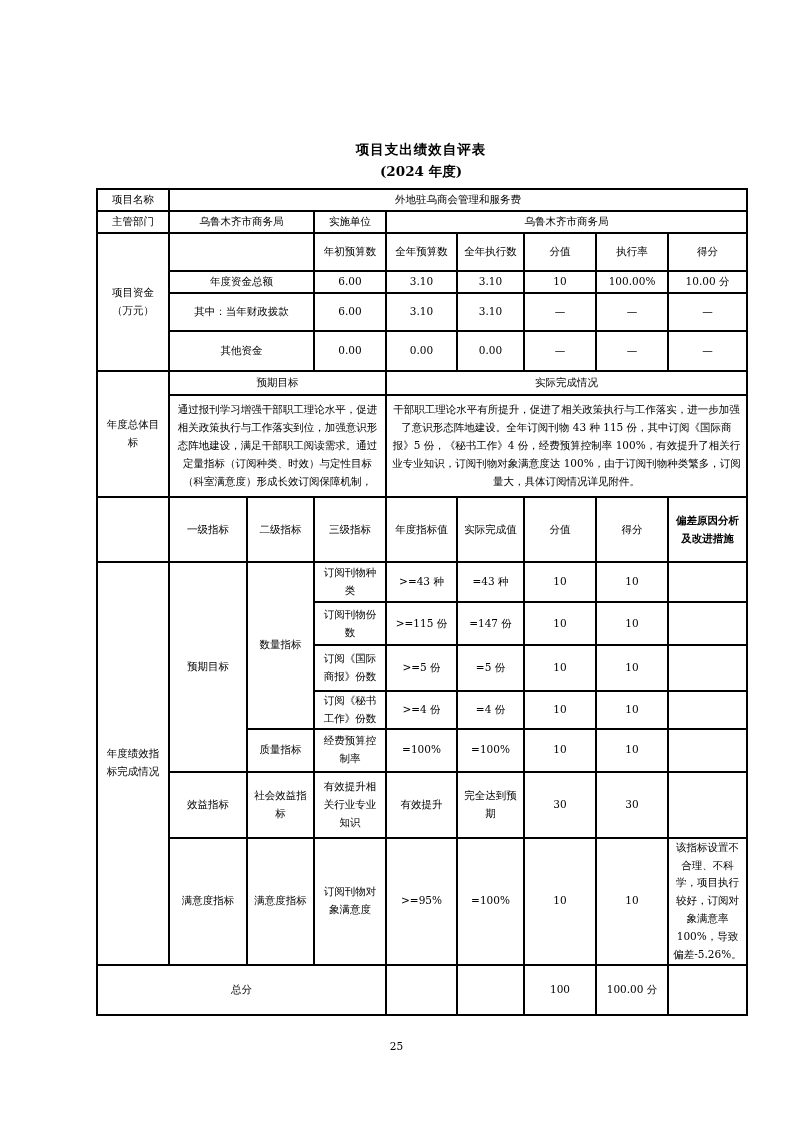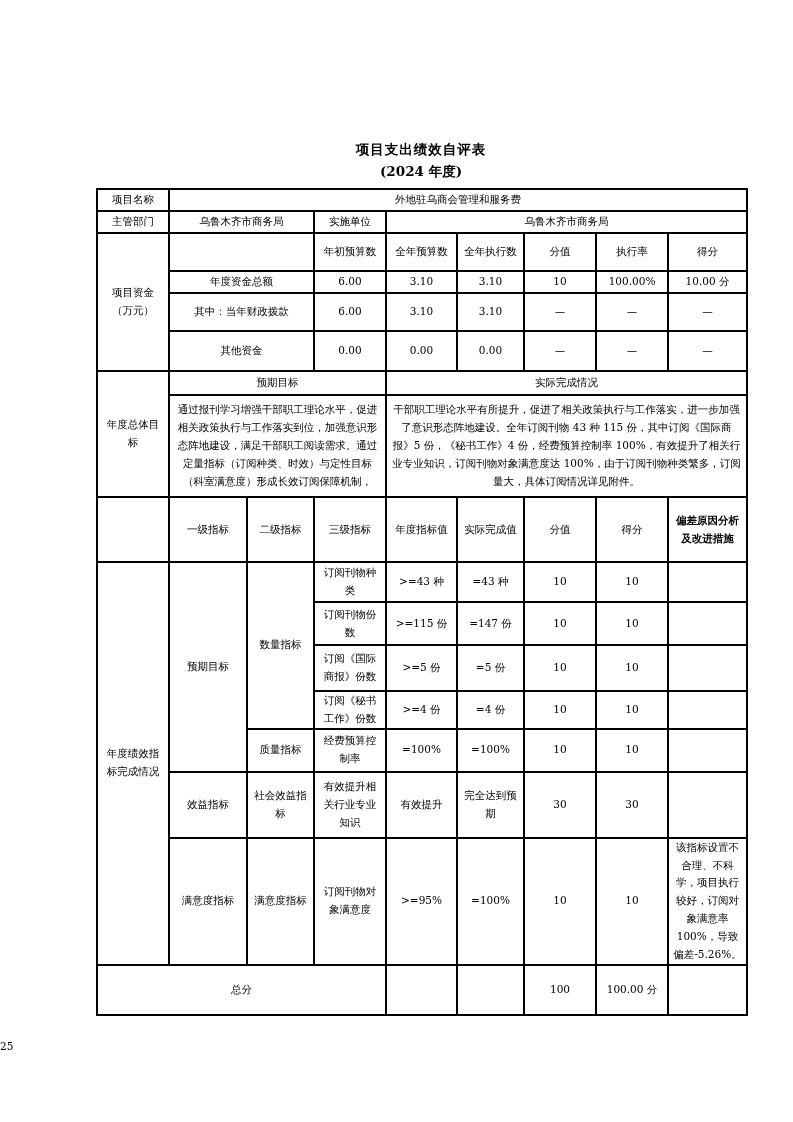--- a/index.html
+++ b/index.html
@@ -19,21 +19,21 @@
     font-size:10.5px;line-height:1.7;padding:0 4px;overflow:hidden;
     word-break:normal;
   }
   td.lbl{padding:0 7px;}
   td.l3{padding:0 8px;}
   td.hdr-dev{padding:0 10px;font-weight:bold;}
   td.goal-l{text-align:justify;line-height:19px;padding:2px 7px;vertical-align:middle;}
   td.goal-r{text-align:justify;line-height:19px;padding:2px 8px;vertical-align:middle;}
   td.dev{font-size:7px;line-height:20px;text-align:justify;padding:0 12px;}
   td.c2pad{padding:0 6px;margin-left:25px;}
-  .page-num{position:absolute;top:1040px;left:0;width:100%;text-align:left;font-size:10.5px;}
+  .page-num{position:absolute;top:1040px;left:0;width:100%;text-align:center;font-size:10.5px;}
 </style>
 </head>
 <body>
 
 <div class="title-area">
   <div class="doc-title">项目支出绩效自评表</div>
   <div class="doc-subtitle">(2024 年度)</div>
 </div>
 
 <table class="report">

